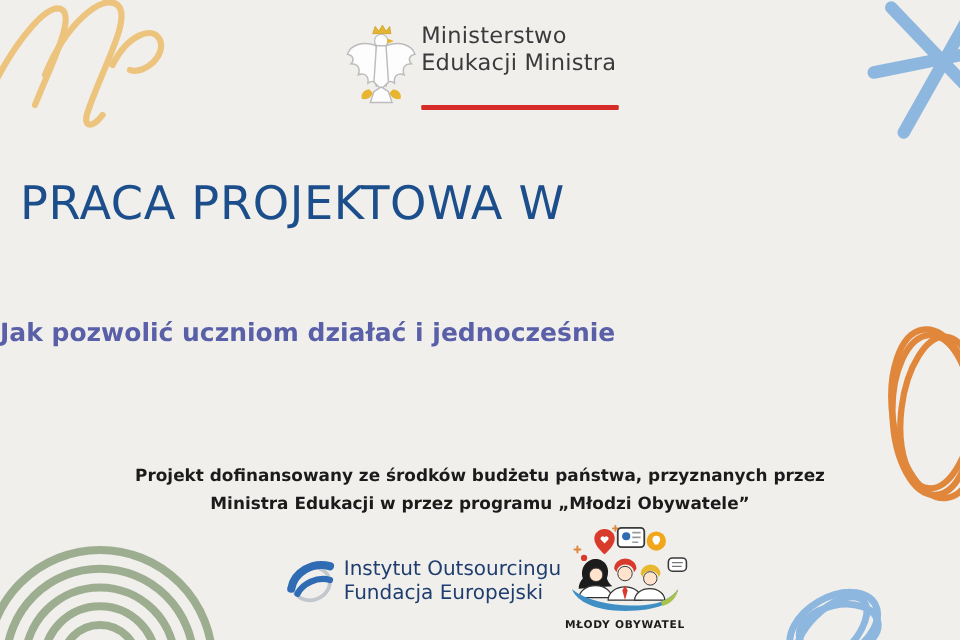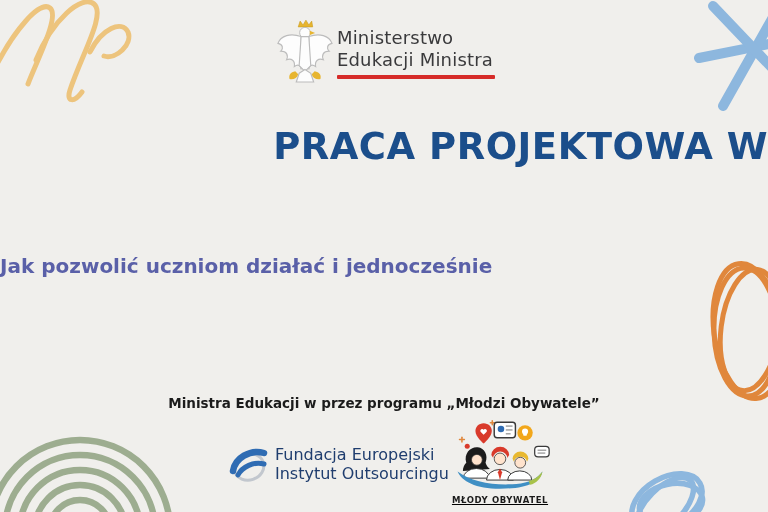--- a/index.html
+++ b/index.html
@@ -4,39 +4,39 @@
 <style>
   html,body{margin:0;padding:0;}
   body{
     width:768px;height:512px;position:relative;overflow:hidden;
     background:var(--background,#f0efec);
     font-family:"DejaVu Sans","Liberation Sans",sans-serif;
   }
   .doodle{position:absolute;pointer-events:none;}
 
   
-  .ministry{position:absolute;top:18px;left:0;right:0;display:flex;justify-content:center;align-items:center;gap:4px;}
+  .ministry{position:absolute;top:18px;left:0;right:0;display:flex;justify-content:center;gap:4px;}
   .ministry-text{display:flex;flex-direction:column;padding-bottom:9px;position:relative;}
   .ministry-name{font-size:18px;color:var(--ministry_text,#3a3a3c);line-height:1.22;letter-spacing:0.2px;}
   .red-underline{position:absolute;left:0;right:-2px;bottom:0;height:4px;background:var(--red_line,#d62b29);border-radius:1px;}
 
   
-  .page-title{position:absolute;top:122px;left:0;right:0;text-align:right;
-    color:var(--title,#1b4e8b);font-size:37px;font-weight:bold;line-height:1.36;letter-spacing:0.5px;margin:0;}
+  .page-title{position:absolute;top:122px;left:0;right:0;text-align:left;
+    color:var(--title,#1b4e8b);font-size:37px;font-weight:normal;line-height:1.36;letter-spacing:0.5px;margin:16px;}
   
   .subtitle{position:absolute;top:253px;left:0;right:0;text-align:left;
     color:var(--subtitle,#5a60a8);font-size:20px;font-weight:bold;line-height:1.35;}
   
   .funding{position:absolute;top:371px;left:0;right:0;text-align:center;
     color:var(--body_text,#1b1b1b);font-size:13.5px;font-weight:bold;line-height:1.6;}
 
   
   .fundacja{position:absolute;left:228px;top:441px;display:flex;align-items:center;gap:5px;}
   .fundacja-text{font-size:16px;color:var(--fundacja_text,#1f3d6e);line-height:1.2;}
-  .mlody{position:absolute;left:443px;top:420px;width:114px;text-align:center;text-decoration:underline;}
+  .mlody{position:absolute;left:443px;top:420px;width:114px;text-align:center;}
   .mlody-label{font-size:8.5px;font-weight:bold;color:#1b1b1b;letter-spacing:0.6px;margin-top:1px;}
 </style>
 </head>
 <body>
 
 <svg class="doodle" style="left:-8px;top:-4px;" width="150" height="112" viewBox="0 0 150 112">
   <g fill="none" stroke="#edc47d" stroke-width="5" stroke-linecap="round">
     <path d="M2,74 C22,34 48,4 58,12 C68,20 46,62 36,88"></path>
     <path d="M44,64 C60,24 90,-2 102,8 C114,18 90,58 78,94 C74,106 82,107 90,96"></path>
     <path d="M98,56 C110,32 130,24 136,36 C141,48 124,64 112,60"></path>
@@ -98,33 +98,33 @@
 
 <h1 class="page-title">
   <span>PRACA PROJEKTOWA W</span><br>
 </h1>
 
 <div class="subtitle">
   <span>Jak pozwolić uczniom działać i jednocześnie</span><br>
 </div>
 
 <div class="funding">
-  <br>
+  <span>Projekt dofinansowany ze środków budżetu państwa, przyznanych przez</span><br>
   <span>Ministra Edukacji w przez programu „Młodzi Obywatele”</span>
 </div>
 
 <div class="fundacja">
   <svg width="42" height="46" viewBox="0 0 42 46">
     <ellipse cx="21" cy="26" rx="15" ry="13" fill="none" stroke="#c2c7ce" stroke-width="3" transform="rotate(-18,21,26)"></ellipse>
     <path d="M5,30 C7,17 22,8 36,12" stroke="#2f6cb3" stroke-width="6.5" fill="none" stroke-linecap="round"></path>
     <path d="M10,34 C14,26 26,20 36,23" stroke="#2f6cb3" stroke-width="5" fill="none" stroke-linecap="round"></path>
   </svg>
   <div class="fundacja-text">
+    <div>Instytut Outsourcingu</div>
     <div>Fundacja Europejski</div>
-    <div>Instytut Outsourcingu</div>
   </div>
 </div>
 
 <div class="mlody">
   <svg width="106" height="70" viewBox="0 0 110 72">
 
     <g stroke="#e0873c" stroke-width="1.6" stroke-linecap="round">
       <line x1="13" y1="20" x2="18" y2="20"></line>
         <line x1="15.5" y1="17.5" x2="15.5" y2="22.5"></line>
       <line x1="47" y1="0.5" x2="47" y2="4.5"></line>

